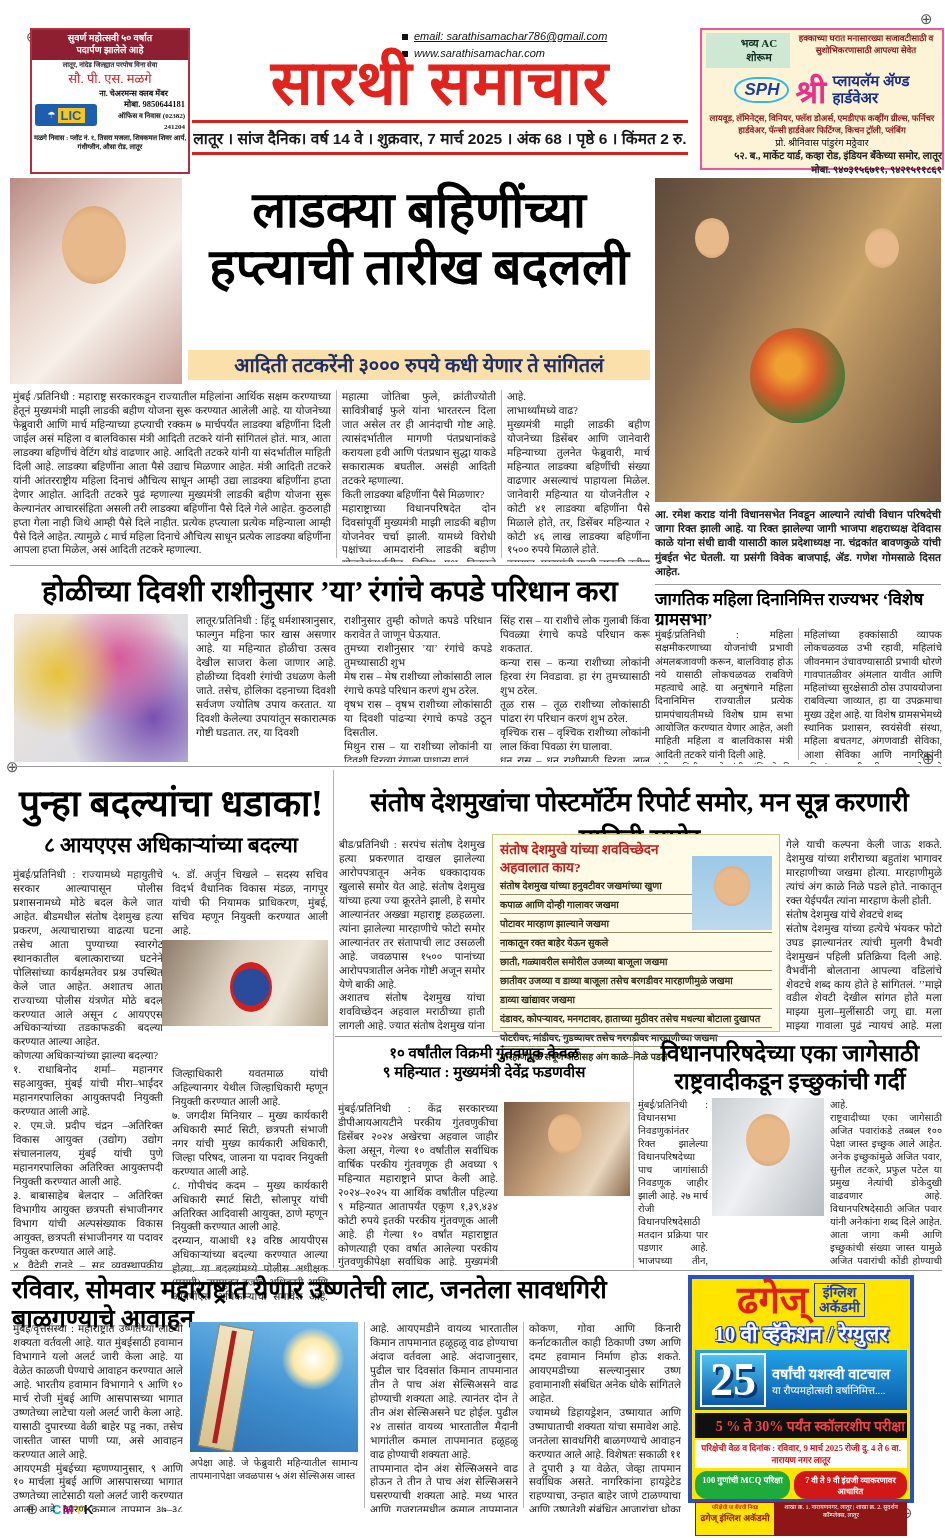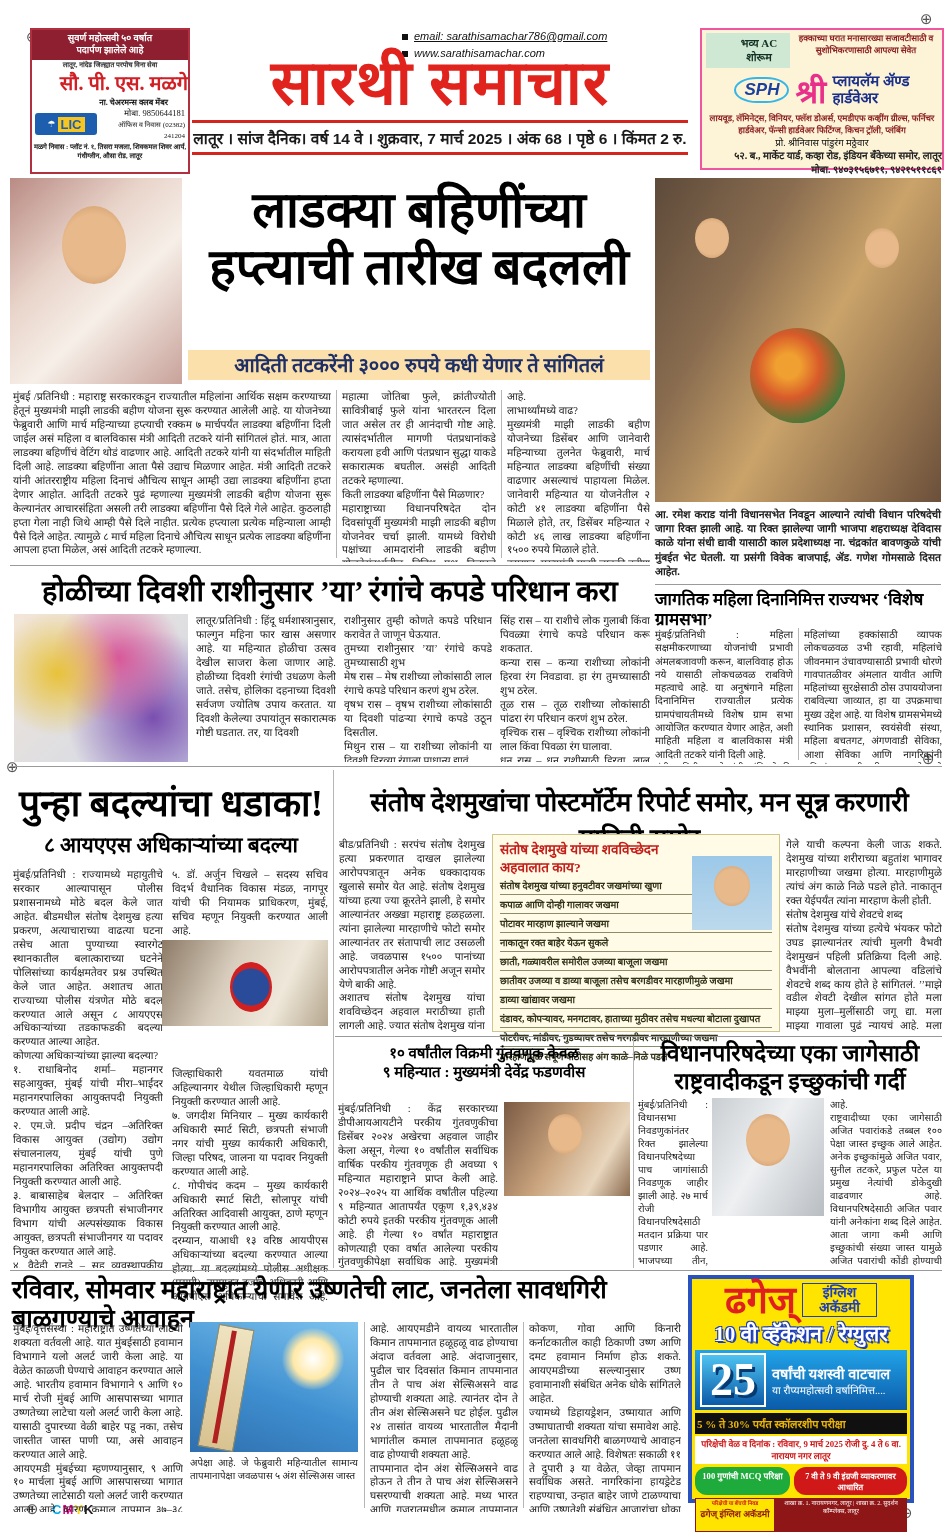--- a/index.html
+++ b/index.html
@@ -10,25 +10,25 @@
   .col{font-size:10.5px;line-height:1.33;text-align:justify;color:#1b1b1b;overflow:hidden;}
   .vline{width:1px;background:#b5b5b5;}
   .hline{height:1px;background:#9a9a9a;}
   .regmark{color:#555;font-size:15px;font-family:"DejaVu Sans",sans-serif;}
   .cmyk{font-family:"Liberation Sans",sans-serif;font-weight:bold;font-size:13px;letter-spacing:1px;}
   .cmyk .c{color:#00aeef}.cmyk .m{color:#ec008c}.cmyk .y{color:#f7d417}.cmyk .k{color:#231f20}
   
   .lic-ad{border:2px solid #b03040;background:#fff;}
   .lic-band{background:#8e1f30;color:#fff;font-weight:bold;font-size:9.5px;text-align:center;line-height:1.25;padding:3px 2px;}
   .lic-small{font-size:6.8px;text-align:center;color:#333;font-weight:bold;}
-  .lic-name{color:#d01f25;font-weight:bold;font-size:20px;text-align:right;}
+  .lic-name{color:#d01f25;font-weight:normal;font-size:13px;text-align:center;}
   .lic-member{font-size:8px;font-weight:bold;text-align:right;padding-right:20px;}
   .lic-logo{background:#1d5fae;border-radius:3px;color:#fff;display:flex;align-items:center;justify-content:center;}
   .lic-logo .licbox{background:#f7c520;color:#1d5fae;font-family:"Liberation Sans",sans-serif;font-weight:bold;font-size:13px;padding:0 3px;margin-left:2px;}
-  .lic-phone{font-size:8.5px;font-weight:normal;text-align:right;line-height:1.3;}
+  .lic-phone{font-size:8.5px;font-weight:bold;text-align:right;line-height:1.3;}
   .lic-addr{font-size:6.8px;text-align:center;color:#222;font-weight:bold;line-height:1.35;}
   .mast-contact{font-size:11px;font-family:"Liberation Sans",sans-serif;color:#111;line-height:1.5;}
   .mast-contact .bullet{display:inline-block;width:6px;height:6px;background:#111;margin-right:6px;}
   .mast-title{color:#e0231c;font-weight:bold;font-size:62px;letter-spacing:1px;text-align:center;line-height:1;}
   .redrule{background:#d42420;height:3px;}
   .dateline{font-size:15.5px;font-weight:bold;text-align:center;color:#1a1a1a;font-family:"Liberation Sans",sans-serif;}
   .sph-ad{border:2px solid #f0559f;background:#fdf3d7;}
   .sph-badge{background:#cfe8d4;color:#143022;font-weight:bold;font-size:11px;text-align:center;line-height:1.3;padding:3px 2px;}
   .sph-tag{color:#8a1f1f;font-size:8.6px;font-weight:bold;text-align:center;line-height:1.35;}
   .sph-logo{color:#1b3f9e;font-style:italic;font-weight:bold;font-size:17px;font-family:"Liberation Sans",sans-serif;
@@ -61,21 +61,21 @@
   .badgec{position:absolute;border-radius:50%;background:radial-gradient(circle,#2a4a9a 55%,#d02020 58%,#d02020 75%,#fff 78%);}
   .facec{position:absolute;border-radius:50%;background:radial-gradient(circle,#e8b98a 60%,#c79668 100%);}
   
   .acad{border:4px solid #2a52be;background:#ffe400;}
   .acad-name{color:#e01f1f;font-weight:bold;font-size:38px;line-height:1;}
   .acad-eng{color:#1d3fbf;font-weight:bold;font-size:14px;line-height:1.1;text-align:center;}
   .acad-line1{color:#fff;font-weight:bold;font-size:21px;text-align:center;
       text-shadow:2px 2px 0 #1d3fbf,-1px -1px 0 #1d3fbf,1px -1px 0 #1d3fbf,-1px 1px 0 #1d3fbf;}
   .acad-blue{background:linear-gradient(180deg,#21a3e8 0%,#0b5aa8 100%);color:#fff;}
   .acad-25{font-weight:bold;font-size:46px;line-height:1;color:#fff;text-shadow:3px 3px 0 #063a70;background:linear-gradient(180deg,#4ec3f0,#0b5aa8);border:2px solid #fff;padding:2px 8px;}
-  .acad-black{background:#101010;color:#eab308;font-weight:bold;font-size:11px;text-align:left;}
+  .acad-black{background:#101010;color:#ef4444;font-weight:bold;font-size:14px;text-align:right;}
   .acad-white{background:#fff;color:#d01818;font-weight:bold;font-size:8.8px;text-align:center;}
   .pill{border-radius:12px;color:#fff;font-weight:bold;text-align:center;}
   .acad-bottom{background:#8e1616;color:#fff;}
 </style>
 </head>
 <body>
 
 <div class="page">
 
   <span class="abs regmark" style="left:26px;top:28px;">⊕</span>
@@ -266,21 +266,21 @@
   <div class="abs vline" style="left:364px;top:1322px;height:186px;"></div>
   <div class="abs col pre" style="left:370px;top:1322px;width:148px;height:190px;">आहे. आयएमडीने वायव्य भारतातील किमान तापमानात हळूहळू वाढ होण्याचा अंदाज वर्तवला आहे. अंदाजानुसार, पुढील चार दिवसांत किमान तापमानात तीन ते पाच अंश सेल्सिअसने वाढ होण्याची शक्यता आहे. त्यानंतर दोन ते तीन अंश सेल्सिअसने घट होईल. पुढील २४ तासांत वायव्य भारतातील मैदानी भागांतील कमाल तापमानात हळूहळू वाढ होण्याची शक्यता आहे.
 तापमानात दोन अंश सेल्सिअसने वाढ होऊन ते तीन ते पाच अंश सेल्सिअसने घसरण्याची शक्यता आहे. मध्य भारत आणि गुजरातमधील कमाल तापमानात कोणतेही महत्त्वपूर्ण बदल अपेक्षित नाहीत. त्यानंतर हळूहळू दोन ते तीन अंश सेल्सिअसने वाढ होण्याची अपेक्षा आहे.</div>
   <div class="abs vline" style="left:523px;top:1322px;height:186px;"></div>
   <div class="abs col pre" style="left:529px;top:1322px;width:152px;height:190px;">कोकण, गोवा आणि किनारी कर्नाटकातील काही ठिकाणी उष्ण आणि दमट हवामान निर्माण होऊ शकते. आयएमडीच्या सल्ल्यानुसार उष्ण हवामानाशी संबंधित अनेक धोके सांगितले आहेत.
 ज्यामध्ये डिहायड्रेशन, उष्मायात आणि उष्माघाताची शक्यता यांचा समावेश आहे. जनतेला सावधगिरी बाळगण्याचे आवाहन करण्यात आले आहे. विशेषतः सकाळी ११ ते दुपारी ३ या वेळेत, जेव्हा तापमान सर्वाधिक असते. नागरिकांना हायड्रेटेड राहण्याचा, उन्हात बाहेर जाणे टाळण्याचा आणि उष्णतेशी संबंधित आजारांचा धोका कमी करण्यासाठी योग्य कपडे घालण्याचा सल्ला देण्यात आला आहे.</div>
 
   <div class="abs acad" style="left:688px;top:1275px;width:226px;height:228px;box-sizing:border-box;">
     <div style="display:flex;align-items:center;justify-content:center;gap:6px;padding-top:2px;">
       <span class="acad-name">ढगेज्</span>
-      <span class="acad-eng pre" style="border:1.5px solid #1d3fbf;padding:1px 16px;">इंग्लिश
+      <span class="acad-eng pre" style="border:1.5px solid #1d3fbf;padding:1px 4px;">इंग्लिश
 अकॅडमी</span>
     </div>
     <div class="acad-line1">10 वी व्हॅकेशन / रेग्युलर</div>
     <div class="acad-blue" style="display:flex;align-items:center;gap:6px;margin:3px 3px 0 3px;padding:3px 5px;">
       <span class="acad-25">25</span>
       <span style="flex:1;">
         <span style="display:block;font-weight:bold;font-size:14.5px;">वर्षांची यशस्वी वाटचाल</span>
         <span style="display:block;font-size:10.5px;">या रौप्यमहोत्सवी वर्षानिमित्त....</span>
       </span>
     </div>

